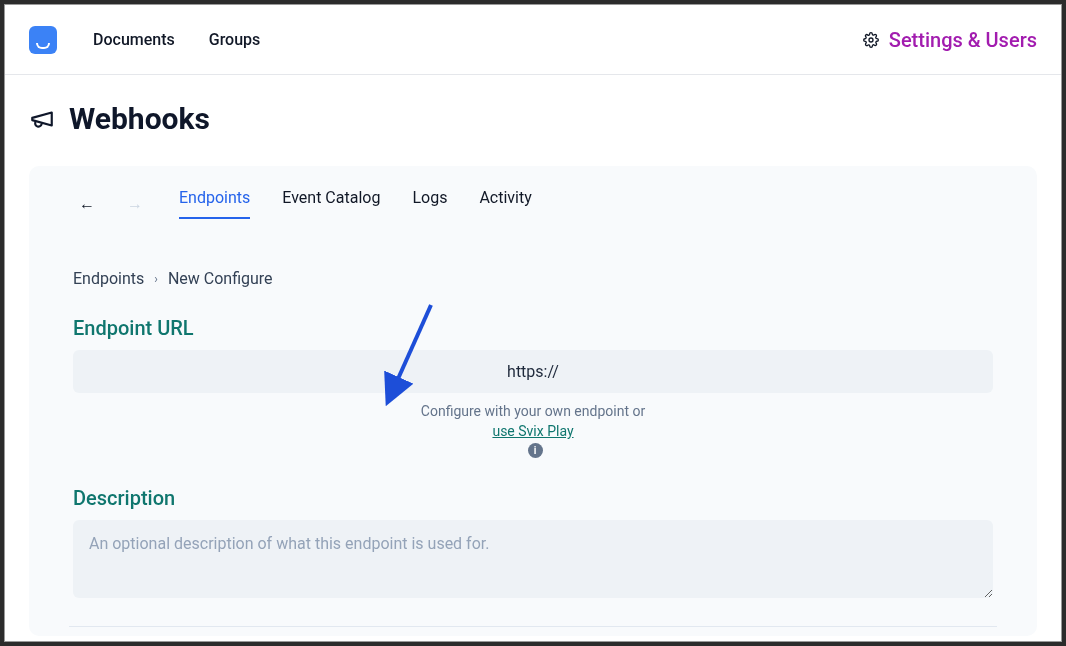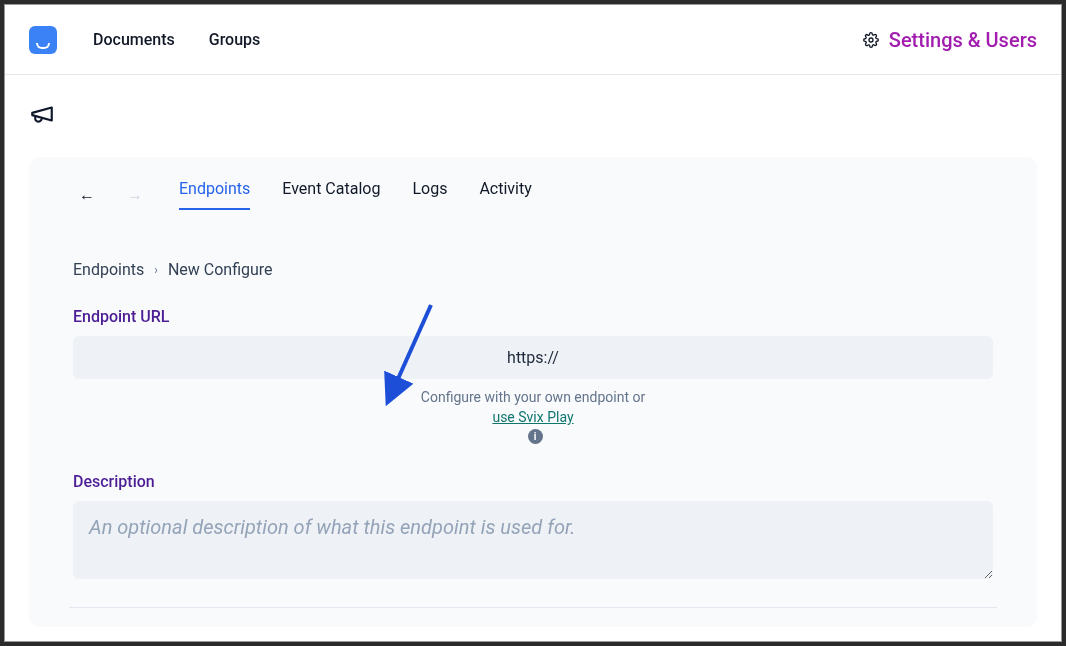--- a/index.html
+++ b/index.html
@@ -115,22 +115,22 @@
       display: flex;
       align-items: center;
       gap: 10px;
       font-size: 16px;
       color: #334155;
       margin-bottom: 28px;
     }
     .breadcrumb-sep { color: #64748b; font-size: 12px; }
     .breadcrumb-item { cursor: pointer; }
     .field-label {
-      font-size: 16px;
-      color: #4c1d95;
+      font-size: 20px;
+      color: #0f766e;
       font-weight: 500;
       margin-bottom: 10px;
     }
     .text-input {
       width: 100%;
       background: #eef2f6;
       border: none;
       border-radius: 6px;
       padding: 12px 16px;
       font-size: 16px;
@@ -167,28 +167,27 @@
       font-size: 10px;
       font-weight: 700;
       margin-left: 4px;
     }
     .textarea {
       width: 100%;
       background: #eef2f6;
       border: none;
       border-radius: 6px;
       padding: 14px 16px;
-      font-size: 20px;
+      font-size: 16px;
       font-family: inherit;
       color: #701a75;
       outline: none;
       resize: both;
       height: 78px;
       margin-bottom: 24px;
-      font-style: italic;
     }
     .textarea::placeholder { color: #94a3b8; }
     .divider { border-top: 1px solid #e2e8f0; margin: 0 -4px 16px -4px; }
     .section-header {
       display: flex;
       align-items: center;
       justify-content: space-between;
       margin-bottom: 14px;
       padding: 0 16px 0 16px;
     }
@@ -243,20 +242,21 @@
       <span>Settings &amp; Users</span>
     </div>
   </div>
 
   <div class="content">
     <div class="page-header">
       <svg class="megaphone-icon" viewBox="0 0 24 24" fill="none" stroke="#0f172a" stroke-width="2" stroke-linecap="round" stroke-linejoin="round">
         <path d="M3 11l18-5v12L3 13v-2z"></path>
         <path d="M11.6 16.8a3 3 0 1 1-5.8-1.6"></path>
       </svg>
+      <h1 class="page-title">Webhooks</h1>
     </div>
 
     <div class="panel">
       <div class="panel-nav">
         <span class="nav-arrow">←</span>
         <span class="nav-arrow disabled">→</span>
         <div class="tabs">
           <span class="tab active">Endpoints</span>
           <span class="tab">Event Catalog</span>
           <span class="tab">Logs</span>

